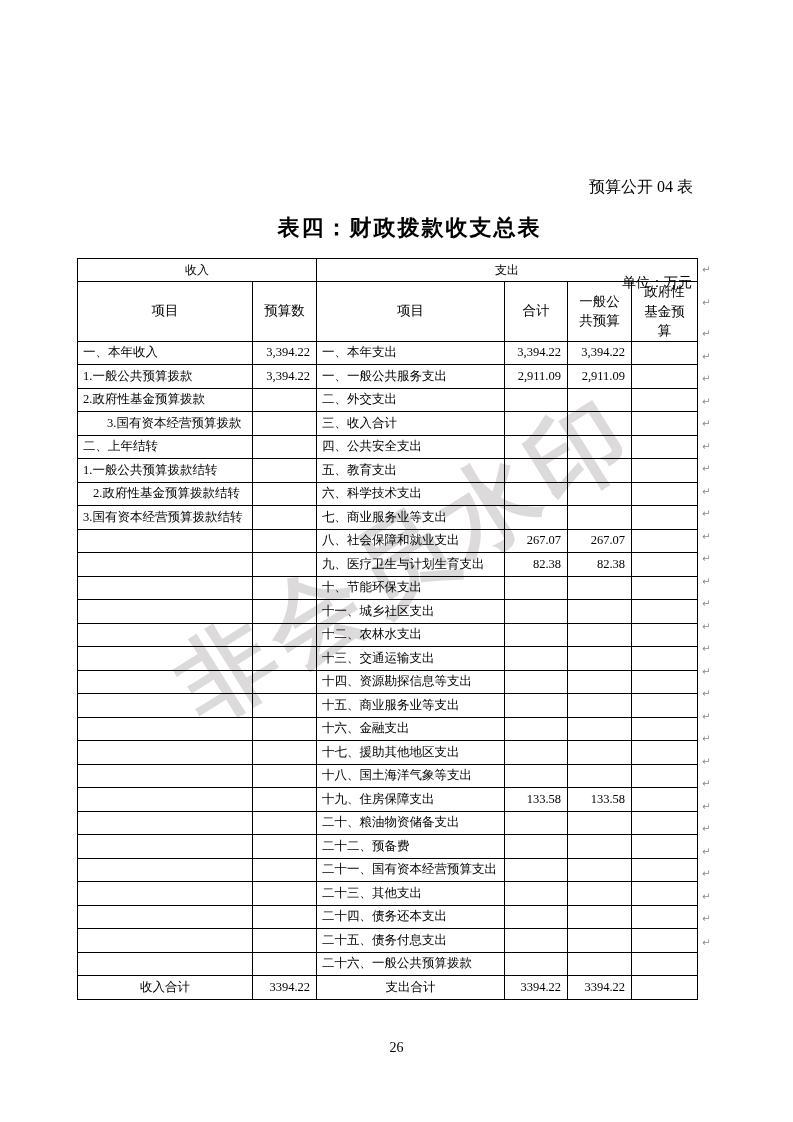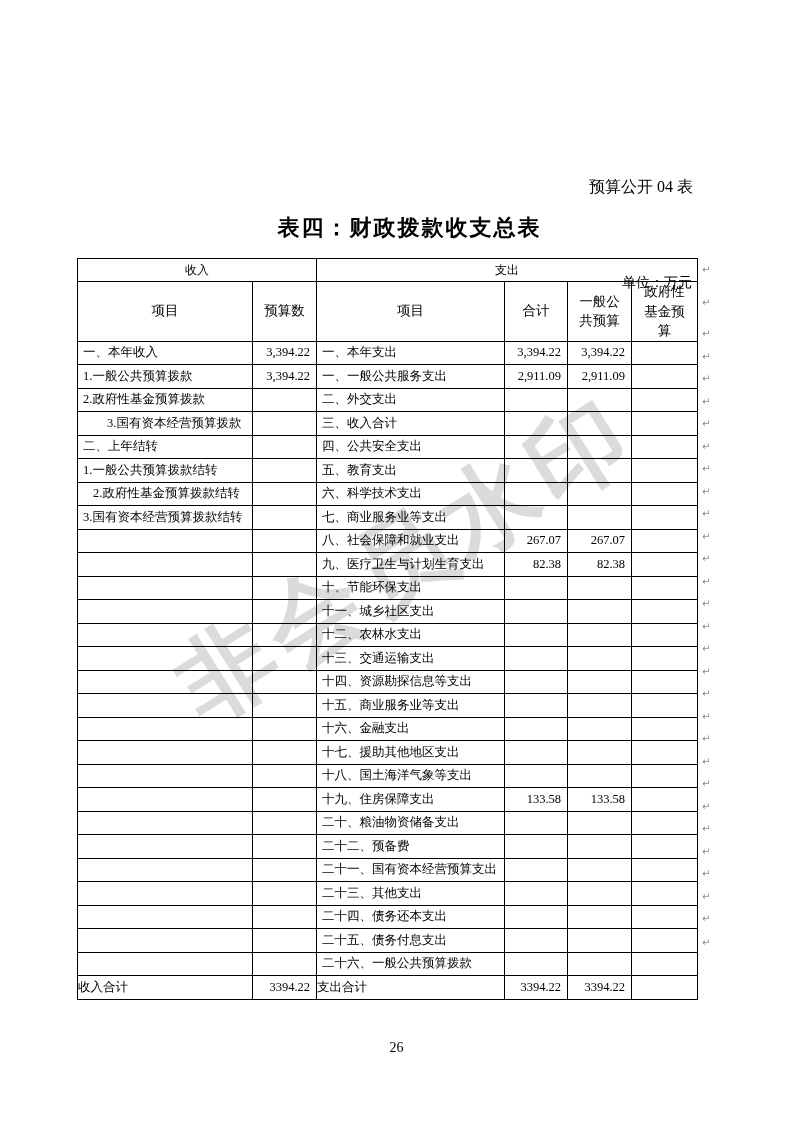--- a/index.html
+++ b/index.html
@@ -34,21 +34,21 @@
     border:1px solid #000;font-size:12.5px;padding:0;overflow:hidden;
     white-space:nowrap;background:transparent;vertical-align:middle;
   }
   .budget-table tr.group-row td{height:22px;text-align:center;font-size:12px;}
   .budget-table tr.colhead-row td{height:40px;text-align:center;font-size:13.5px;}
   .budget-table td.wrap{white-space:normal;line-height:1.45;padding:0 7px;}
   .budget-table tbody td{height:22.5px;}
   .budget-table tfoot td{height:23px;}
   .budget-table td.item{text-align:left;padding-left:5px;}
   .budget-table td.num{text-align:right;padding-right:6px;}
-  .budget-table td.center{text-align:left;}
+  .budget-table td.center{text-align:center;}
   .pmarks{position:absolute;left:702px;top:0;width:12px;height:1122px;z-index:1;}
   .pmarks span{
     position:absolute;left:0;font-size:10px;line-height:10px;color:#8a8a8a;
     font-family:"DejaVu Sans","Liberation Sans",sans-serif;
   }
   .page-number{
     position:absolute;top:1040px;left:0;width:100%;text-align:center;
     font-size:14px;z-index:2;
   }
 </style>

